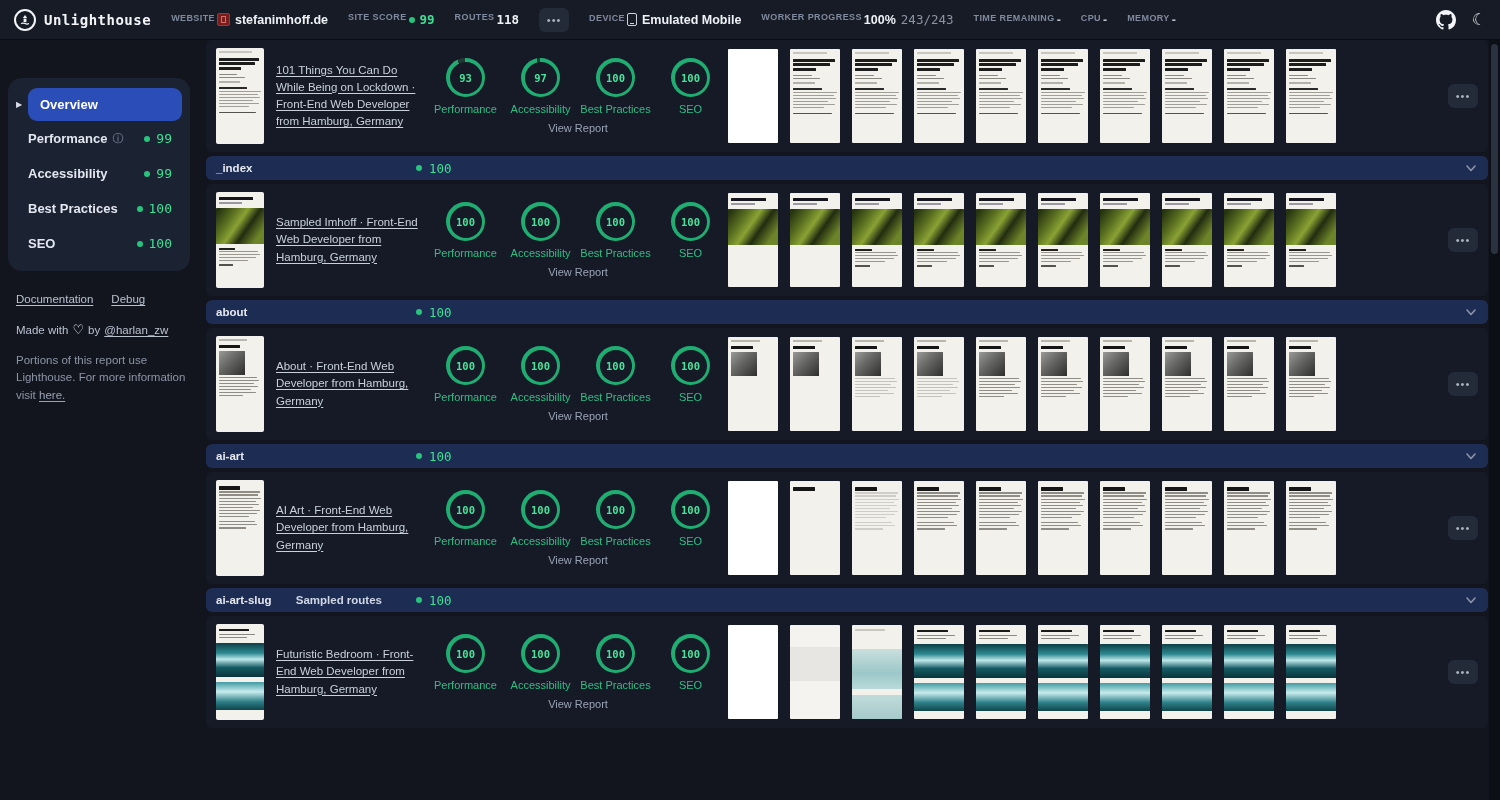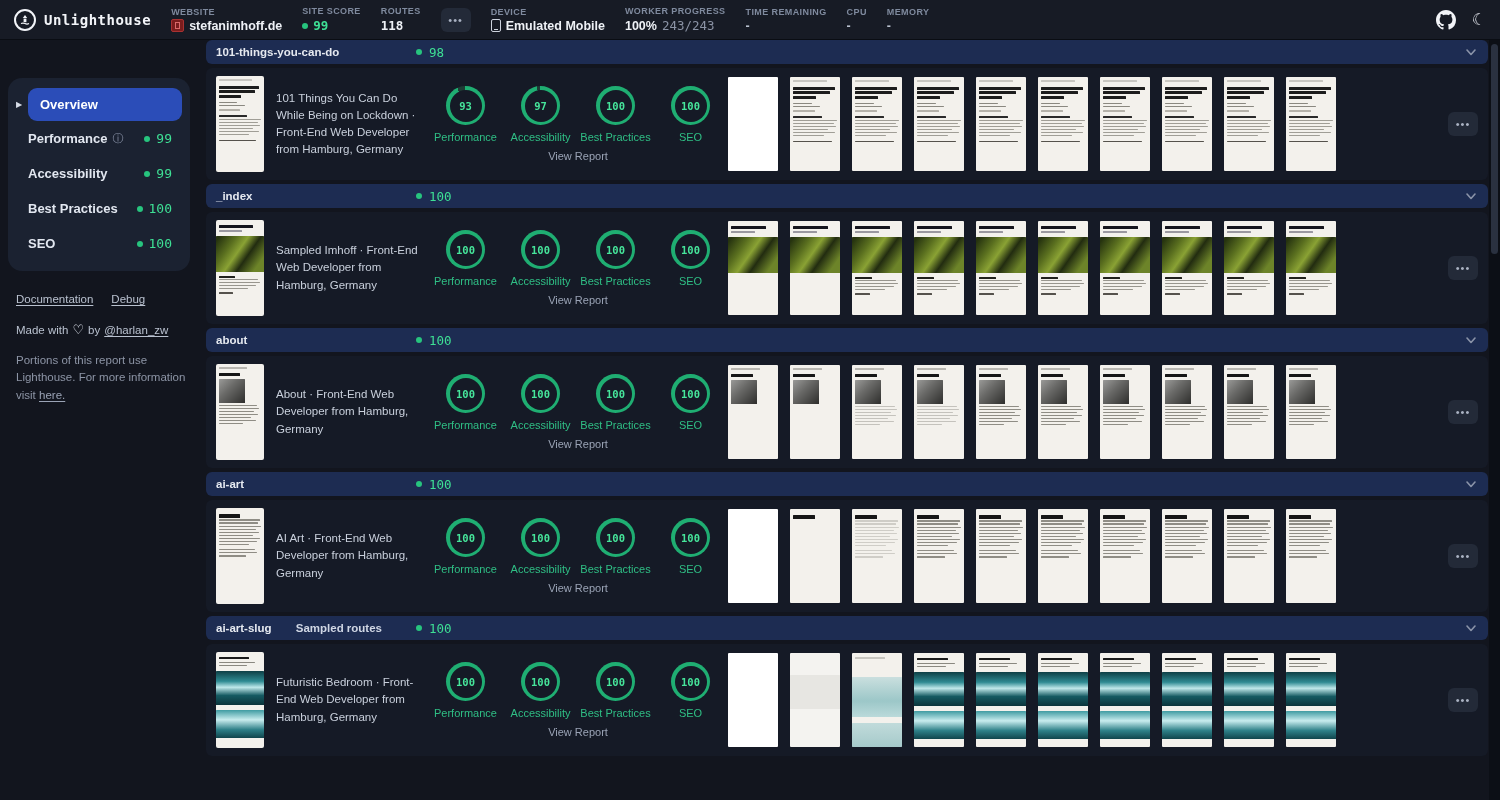--- a/index.html
+++ b/index.html
@@ -17,21 +17,21 @@
     height:40px; background:#171b25; display:flex; align-items:center;
     padding:0 14px; gap:20px; border-bottom:1px solid #0a0d13;
   }
   .logo-wrap { display:flex; align-items:center; gap:8px; flex:none; }
   .logo-circle {
     width:22px; height:22px; border:2px solid #f2f4f8; border-radius:50%;
     display:flex; align-items:center; justify-content:center; flex:none;
   }
   .logo-circle svg { display:block; }
   .app-title { font-family:"DejaVu Sans Mono", monospace; font-weight:bold; font-size:14px; letter-spacing:0.5px; color:#f2f4f8; }
-  .stat { display:flex; flex-direction:column; gap:2px; flex:none; }
+  .stat { display:flex; gap:2px; flex:none; }
   .stat-label { font-size:9px; font-weight:700; letter-spacing:0.4px; color:#7f8a9e; }
   .stat-value { font-size:12.5px; font-weight:700; color:#eef1f6; display:flex; align-items:center; gap:5px; }
   .favicon { width:13px; height:13px; background:#7a1d1d; border:1px solid #a83232; border-radius:2px; display:inline-flex; align-items:center; justify-content:center; flex:none; }
   .favicon i { display:block; width:5px; height:7px; border:1px solid #d96a6a; }
   .green { color:#3ee095; }
   .dot { width:6px; height:6px; border-radius:50%; background:#27c47e; display:inline-block; flex:none; }
   .searchbox {
     flex:1; max-width:516px; height:28px; border:1px solid #2c3442; border-radius:8px;
     display:flex; align-items:center; gap:7px; padding:0 10px; background:#161a24;
   }
@@ -95,21 +95,21 @@
   .group-name { font-weight:700; font-size:11.5px; color:#e5e9f0; }
   .group-badge { font-weight:700; font-size:11.5px; color:#cfd6e4; }
   .group-score { display:flex; align-items:center; gap:7px; font-family:"DejaVu Sans Mono", monospace; font-size:12.5px; color:#3ee095; }
   .chevron { color:#8a93a8; display:flex; justify-content:flex-end; }
   .row {
     height:112px; background:#151a26; border-radius:6px; margin-bottom:4px;
     display:grid; grid-template-columns:60px 152px 300px 1fr 52px;
     align-items:center; padding:8px 10px;
   }
   .route-title {
-    font-size:11.5px; color:#c9d0dc; line-height:1.5; 
+    font-size:11.5px; color:#c9d0dc; line-height:1.5; text-decoration:underline;
     text-underline-offset:2px; cursor:pointer; padding-right:10px;
   }
   .metrics { display:flex; flex-direction:column; align-items:center; }
   .metric-cols { display:flex; width:100%; }
   .metric { flex:1; display:flex; flex-direction:column; align-items:center; gap:6px; }
   .ring { width:39px; height:39px; border-radius:50%; display:flex; align-items:center; justify-content:center; }
   .ring-inner {
     width:32px; height:32px; border-radius:50%; background:#151a26;
     display:flex; align-items:center; justify-content:center;
     font-family:"DejaVu Sans Mono", monospace; font-weight:700; font-size:10.5px; color:#46e59b;
@@ -272,35 +272,20 @@
       <a>@harlan_zw</a>
     </div>
     <div class="notice">
       <span>Portions of this report use Lighthouse. For more information visit</span>
       <a>here.</a>
     </div>
   </aside>
 
   <section class="content">
     <div id="rows">
-  <div class="group-row">
-    <div class="group-name-cell">
-      <span class="group-name">101-things-you-can-do</span>
-      <span class="group-badge"></span>
-    </div>
-    <div class="group-score">
-      <span class="dot"></span>
-      <span>98</span>
-    </div>
-    <span class="chevron">
-      <svg width="14" height="14" viewBox="0 0 14 14">
-              <polyline points="3,5 7,9.5 11,5" fill="none" stroke="currentColor" stroke-width="1.6" stroke-linecap="round" stroke-linejoin="round"></polyline>
-            </svg>
-    </span>
-  </div>
   <div class="row">
     <div class="route-thumb-cell">
             <div class="mthumb">
               <div class="blk" style="width: 68%; height: 1.5px; background: rgb(200, 198, 192); margin: 3px 0px 0px 3px;"></div>
               <div class="blk" style="width: 84%; height: 3px; background: rgb(29, 29, 29); margin: 5px 0px 0px 3px;"></div>
               <div class="blk" style="width: 74%; height: 3px; background: rgb(29, 29, 29); margin: 1.5px 0px 0px 3px;"></div>
               <div class="blk" style="width: 46%; height: 3px; background: rgb(29, 29, 29); margin: 1.5px 0px 0px 3px;"></div>
               <div class="blk" style="width: 38%; height: 1.5px; background: rgb(138, 136, 128); margin: 4px 0px 0px 3px;"></div>
               <div class="blk" style="width: 54%; height: 1.5px; background: rgb(138, 136, 128); margin: 1.5px 0px 0px 3px;"></div>
               <div class="blk" style="width: 44%; height: 2.5px; background: rgb(181, 178, 170); margin: 2.5px 0px 0px 3px;"></div>

